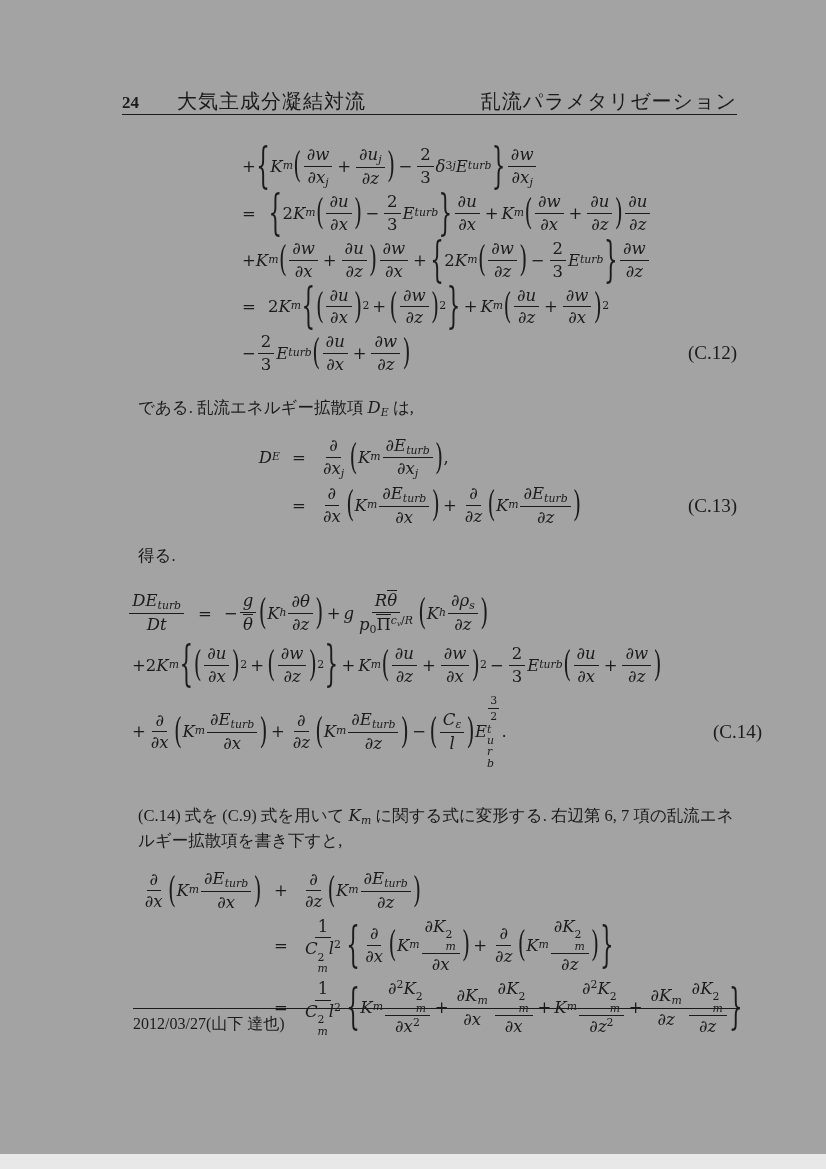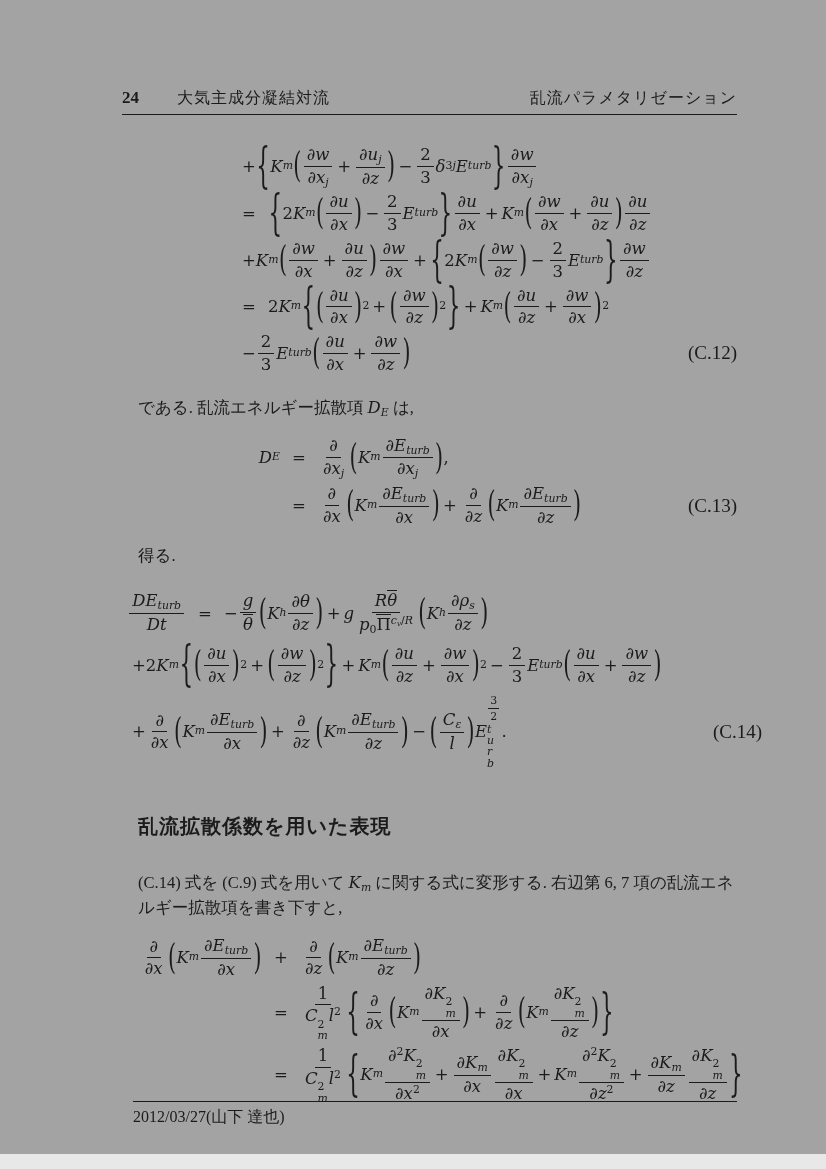--- a/index.html
+++ b/index.html
@@ -2,21 +2,21 @@
 <html><head>
 <meta charset="utf-8">
 <style>
   html,body{margin:0;padding:0;background:#e8e8e8;}
   .page{position:relative;width:826px;height:1154px;background:#a3a3a3;margin:0 auto;
         color:#1b1b1b;font-family:"Liberation Serif","DejaVu Serif",serif;font-size:16.5px;
         overflow:hidden;box-sizing:border-box;padding:88px 89px 0 122px;}
   
   .header{display:flex;align-items:baseline;height:22px;}
   .pnum{font-weight:bold;font-size:17px;}
-  .htitle{font-family:"Liberation Sans","DejaVu Sans",sans-serif;font-size:16px;letter-spacing:1px;}
+  .htitle{font-family:"Liberation Sans","DejaVu Sans",sans-serif;font-size:20px;letter-spacing:1px;}
   .htitle.left{margin-left:38px;}
   .htitle.right{margin-left:auto;}
   .hrule{border-bottom:1.2px solid #1b1b1b;margin-top:4px;width:615px;}
   
   .body-para{margin:0;padding-left:16px;line-height:25px;white-space:nowrap;}
   .tline{height:25px;}
   .sec-heading{font-family:"Liberation Sans","DejaVu Sans",sans-serif;font-size:20px;font-weight:600;
                margin:40px 0 0 16px;letter-spacing:1px;}
   
   .math{font-family:"DejaVu Serif","Liberation Serif",serif;}
@@ -45,21 +45,21 @@
   .eqtag{position:absolute;right:0;top:50%;transform:translateY(-50%);font-size:19px;}
   #eq0{margin-left:78px;width:537px;margin-top:28px;--lhsw:30px;--contpad:42px;}
   #eq1{margin-left:123px;width:492px;margin-top:14px;--lhsw:35px;}
   #eq2{width:640px;margin-top:18px;--lhsw:64px;--contpad:10px;}
   #eq2 .eqrow{padding:4px 0;}
   #eq3{width:618px;margin-top:14px;--lhsw:140px;}
   #p1{margin-top:18px;}
   #p2{margin-top:14px;}
   #p3{margin-top:30px;}
   
-  .footer{position:absolute;left:133px;bottom:0;top:1101px;width:604px;}
+  .footer{position:absolute;left:133px;bottom:0;top:1008px;width:604px;}
   .frule{border-top:1px solid #1b1b1b;width:100%;}
   .ftext{font-size:16px;padding-top:5px;}
 </style>
 </head>
 <body>
 
 <div class="page">
 
   <div class="header">
     <span class="pnum">24</span>
@@ -516,21 +516,20 @@
               <span class="mit">r</span>
               <span class="mit">b</span>
             </span>
           </span>
           <span>.</span>
         </div>
         <div class="eqtag">(C.14)</div>
       </div>
     </div>
 
-  <h2 class="sec-heading">乱流拡散係数を用いた表現</h2>
 
   <div class="body-para" id="p3">
       <div class="tline">(C.14) 式を (C.9) 式を用いて <span class="math"><span class="mit">K</span><span class="msub"><span class="mit">m</span></span></span> に関する式に変形する. 右辺第 6, 7 項の乱流エネ</div>
       <div class="tline">ルギー拡散項を書き下すと,</div>
     </div>
 
   <div class="eq" id="eq3">
       <div class="eqrow">
         <div class="eqlhs math">
           <span class="mfrac">

